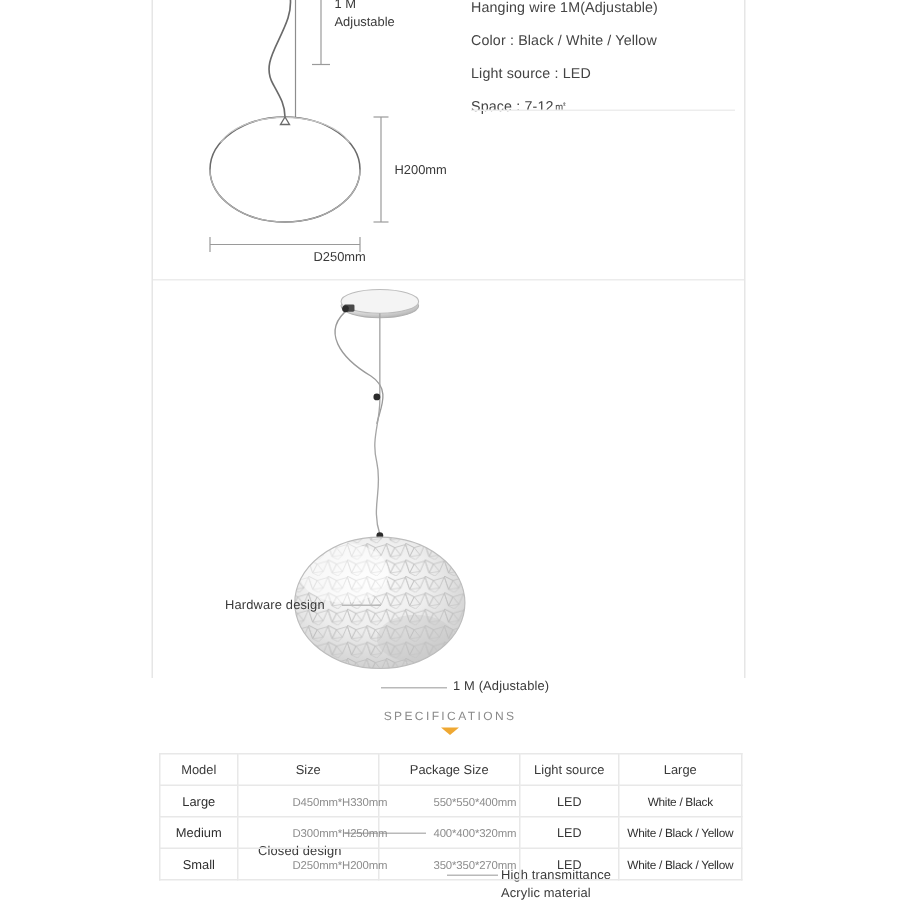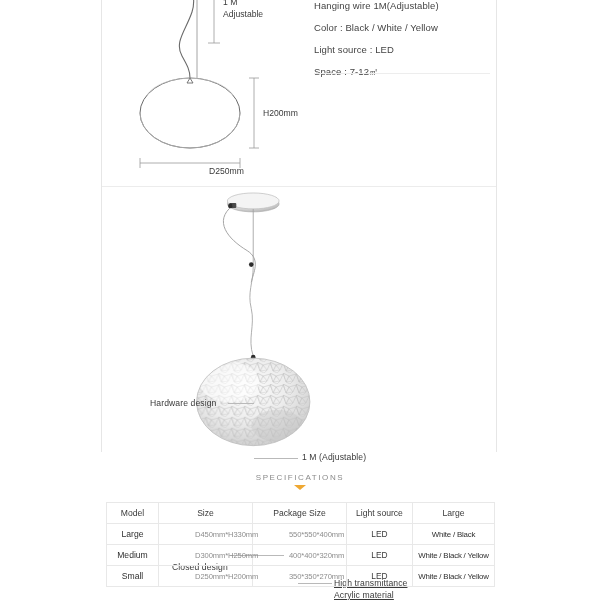--- a/index.html
+++ b/index.html
@@ -87,21 +87,21 @@
     position: absolute;
     font-size: 8.6px;
     color: #3a3a3a;
     line-height: 11.5px;
     white-space: nowrap;
     letter-spacing: 0.1px;
   }
   .callout-hardware { left: 48px;  top: 211px; }
   .callout-1m       { left: 200px; top: 265px; }
   .callout-closed   { left: 70px;  top: 375px; }
-  .callout-acrylic  { left: 232px; top: 391px; text-decoration: underline; }
+  .callout-acrylic  { left: 232px; top: 391px; }
 
   .lead {
     position: absolute;
     height: 1px;
     background: #b9b9b9;
   }
   .lead-hardware { left: 126px; top: 216px; width: 26px; }
   .lead-1m       { left: 152px; top: 271px; width: 44px; }
   .lead-closed   { left: 128px; top: 368px; width: 54px; }
   .lead-acrylic  { left: 196px; top: 396px; width: 34px; }

